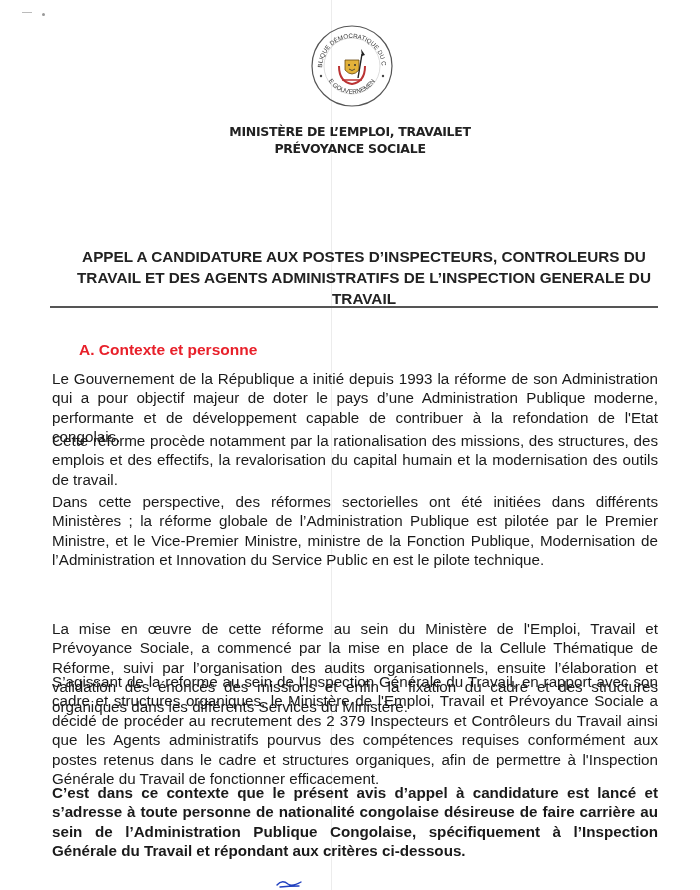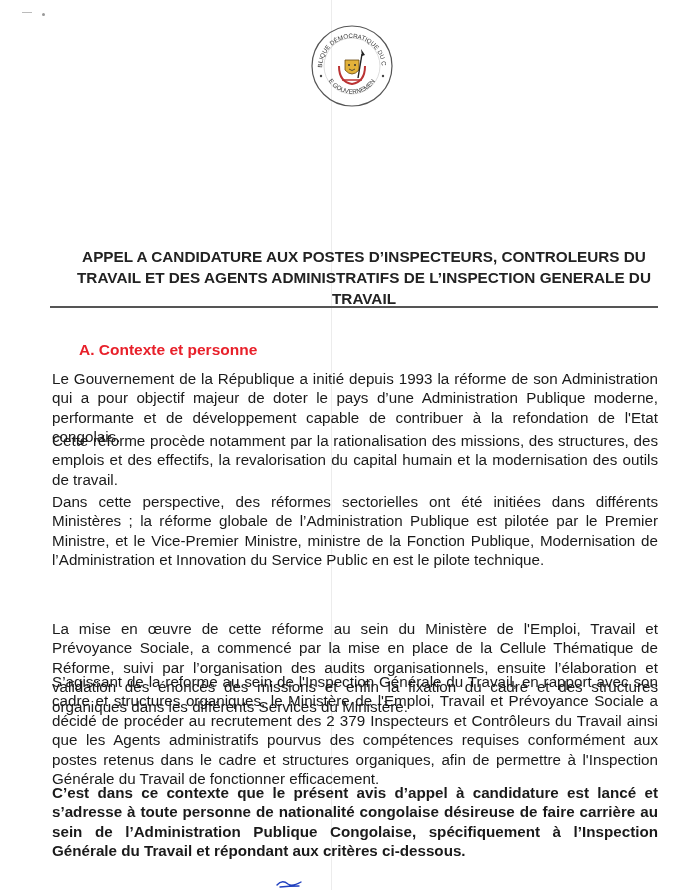--- a/index.html
+++ b/index.html
@@ -48,20 +48,22 @@
     <path d="M29 42 Q29 58 42 60 Q55 58 55 42" fill="none" stroke="#b33" stroke-width="2"></path>
     <path d="M35 36 L49 36 L49 46 Q42 54 35 46 Z" fill="#e2b23a" stroke="#6b4a12" stroke-width="0.8"></path>
     <circle cx="39" cy="41" r="1" fill="#333"></circle>
       <circle cx="45" cy="41" r="1" fill="#333"></circle>
     <path d="M39 45 Q42 48 45 45" stroke="#333" stroke-width="0.8" fill="none"></path>
     <line x1="52" y1="30" x2="48" y2="54" stroke="#222" stroke-width="1.4"></line>
     <path d="M51 25 L55 31 L52 32 Z" fill="#222"></path>
     <path d="M32 56 L52 56" stroke="#b33" stroke-width="1.5"></path>
   </svg>
 
+  <div class="ministry l1">MINISTÈRE DE L’EMPLOI, TRAVAILET</div>
+  <div class="ministry l2">PRÉVOYANCE SOCIALE</div>
 
   <div class="title">APPEL A CANDIDATURE AUX POSTES D’INSPECTEURS, CONTROLEURS DU TRAVAIL ET DES AGENTS ADMINISTRATIFS DE L’INSPECTION GENERALE DU TRAVAIL</div>
   <div class="rule"></div>
 
   <div class="section">A.  Contexte et personne</div>
 
   <div class="para p1">Le Gouvernement de la République a initié depuis 1993 la réforme de son Administration qui a pour objectif majeur de doter le pays d’une Administration Publique moderne, performante et de développement capable de contribuer à la refondation de l'Etat congolais.</div>
   <div class="para p2">Cette réforme procède notamment par la rationalisation des missions, des structures, des emplois et des effectifs, la revalorisation du capital humain et la modernisation des outils de travail.</div>
   <div class="para p3">Dans cette perspective, des réformes sectorielles ont été initiées dans différents Ministères ; la réforme globale de l’Administration Publique est pilotée par le Premier Ministre, et le Vice-Premier Ministre, ministre de la Fonction Publique, Modernisation de l’Administration et Innovation du Service Public en est le pilote technique.</div>
   <div class="para p4">La mise en œuvre de cette réforme au sein du Ministère de l'Emploi, Travail et Prévoyance Sociale, a commencé par la mise en place de la Cellule Thématique de Réforme, suivi par l’organisation des audits organisationnels, ensuite l’élaboration et validation des énoncés des missions et enfin la fixation du cadre et des structures organiques dans les différents Services du Ministère.</div>

